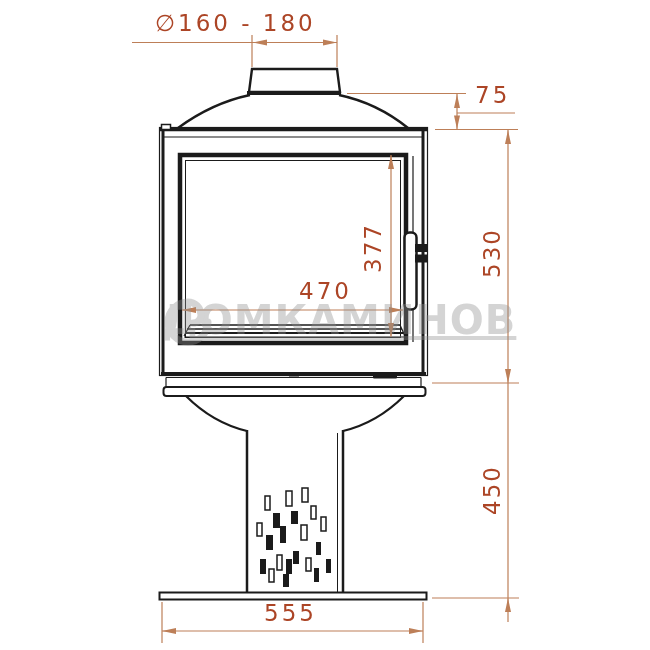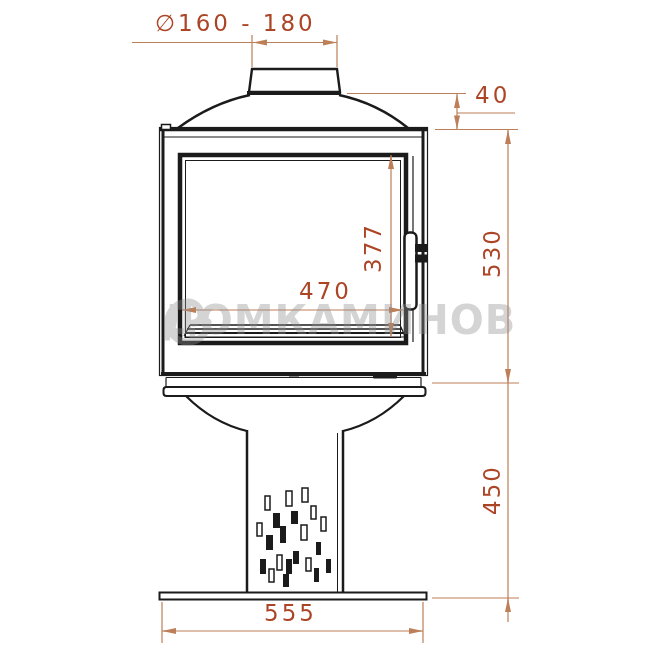--- a/index.html
+++ b/index.html
@@ -47,20 +47,21 @@
     opacity:0.38;
     pointer-events:none;
   }
   .watermark-text{
     font-size:40px;
     font-weight:bold;
     color:var(--watermark);
     letter-spacing:1px;
     line-height:48px;
     white-space:nowrap;
+    text-decoration:underline;
   }
 </style>
 </head>
 <body>
 
 <div class="canvas">
 
   <svg width="650" height="650" viewBox="0 0 650 650">
 
     <g>
@@ -194,21 +195,21 @@
       <path class="dline" d="M162,602 V643"></path>
       <path class="dline" d="M423,602 V643"></path>
       <path class="dline" d="M162,631 H423"></path>
       <polygon class="dfill" points="162,631 176,628 176,634"></polygon>
       <polygon class="dfill" points="423,631 409,628 409,634"></polygon>
     </g>
   </svg>
 
   <div class="dim-label" style="left:155px;top:11px;">∅160 - 180</div>
 
-  <div class="dim-label" style="left:475px;top:83px;">40</div>
+  <div class="dim-label" style="left:475px;top:83px;">75</div>
 
   <div class="dim-label rot" style="left:457px;top:241px;">530</div>
 
   <div class="dim-label rot" style="left:457px;top:478px;">450</div>
 
   <div class="dim-label rot" style="left:338px;top:236px;">377</div>
 
   <div class="dim-label" style="left:267px;top:279px;margin-left:32px;">470</div>
 
   <div class="dim-label" style="left:264px;top:601px;">555</div>

